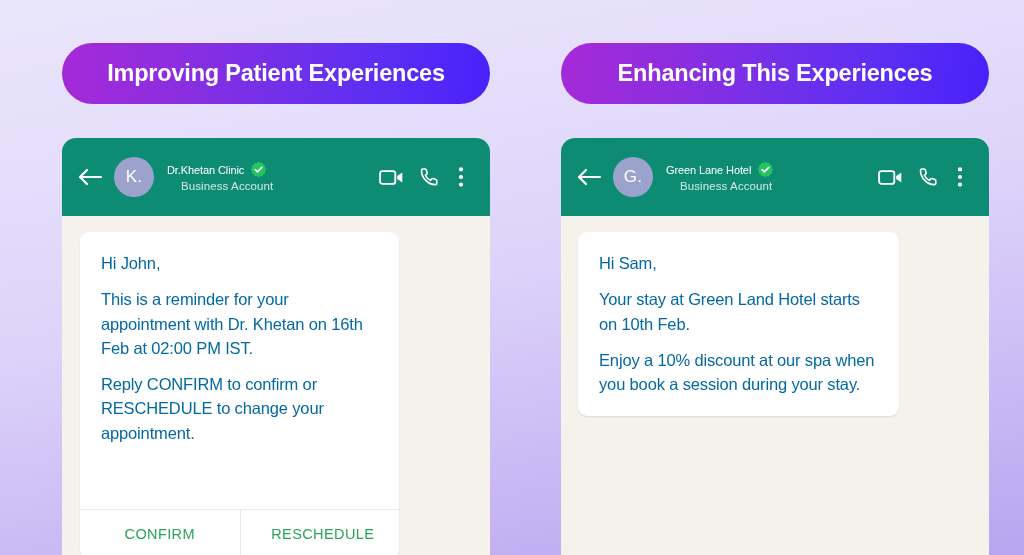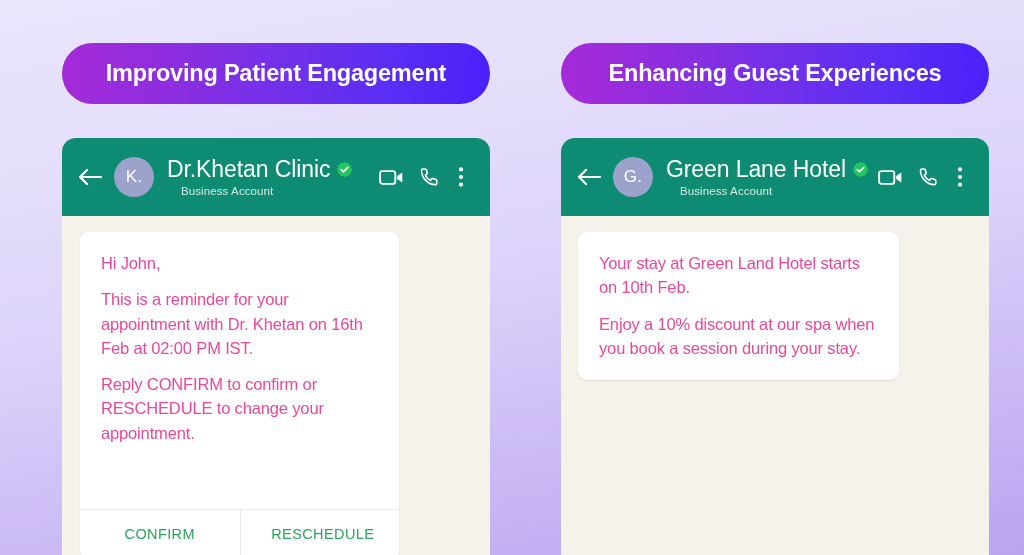--- a/index.html
+++ b/index.html
@@ -106,21 +106,21 @@
     min-width: 0;
     margin-top: -1px;
   }
   .id-name-row {
     display: flex;
     align-items: center;
     gap: 6px;
   }
   .id-name {
     color: #ffffff;
-    font-size: 23px;
+    font-size: 11px;
     font-weight: 400;
     letter-spacing: -0.1px;
     white-space: nowrap;
   }
   .verified-badge {
     width: 17px;
     height: 17px;
     flex: 0 0 auto;
   }
   .verified-badge svg { display: block; }
@@ -162,21 +162,21 @@
     overflow: hidden;
   }
   .panel.right .msg-card {
     left: 17px;
     width: 321px;
   }
   .msg-body {
     padding: 19px 20px 20px 21px;
   }
   .msg-para {
-    color: #ec4899;
+    color: #0369a1;
     font-size: 16.5px;
     line-height: 1.47;
     letter-spacing: -0.15px;
     margin: 0;
   }
   .msg-para + .msg-para {
     margin-top: 12px;
   }
 
   .msg-actions {
@@ -200,21 +200,21 @@
   }
 </style>
 </head>
 <body>
 
 <div class="stage">
 
   <div class="panel left">
 
     <div class="title-pill">
-      <span class="title-pill-text">Improving Patient Engagement</span>
+      <span class="title-pill-text">Improving Patient Experiences</span>
     </div>
 
     <div class="phone">
 
       <div class="chat-header">
 
         <span class="back-icon">
           <svg width="26" height="22" viewBox="0 0 26 22" fill="none">
             <path d="M24 11H3" stroke="#ffffff" stroke-width="2.2" stroke-linecap="round"></path>
             <path d="M10 4L3 11L10 18" stroke="#ffffff" stroke-width="2.2" stroke-linecap="round" stroke-linejoin="round"></path>
@@ -271,21 +271,21 @@
           <div class="msg-btn">RESCHEDULE</div>
         </div>
       </div>
 
     </div>
   </div>
 
   <div class="panel right">
 
     <div class="title-pill">
-      <span class="title-pill-text">Enhancing Guest Experiences</span>
+      <span class="title-pill-text">Enhancing This Experiences</span>
     </div>
 
     <div class="phone">
 
       <div class="chat-header">
 
         <span class="back-icon">
           <svg width="26" height="22" viewBox="0 0 26 22" fill="none">
             <path d="M24 11H3" stroke="#ffffff" stroke-width="2.2" stroke-linecap="round"></path>
             <path d="M10 4L3 11L10 18" stroke="#ffffff" stroke-width="2.2" stroke-linecap="round" stroke-linejoin="round"></path>
@@ -326,20 +326,21 @@
               <circle cx="3" cy="3.4" r="2.1" fill="#ffffff"></circle>
               <circle cx="3" cy="11" r="2.1" fill="#ffffff"></circle>
               <circle cx="3" cy="18.6" r="2.1" fill="#ffffff"></circle>
             </svg>
           </span>
         </span>
       </div>
 
       <div class="msg-card">
         <div class="msg-body">
+          <p class="msg-para">Hi Sam,</p>
           <p class="msg-para">Your stay at Green Land Hotel starts on 10th Feb.</p>
           <p class="msg-para">Enjoy a 10% discount at our spa when you book a session during your stay.</p>
         </div>
       </div>
 
     </div>
   </div>
 
 </div>
 

